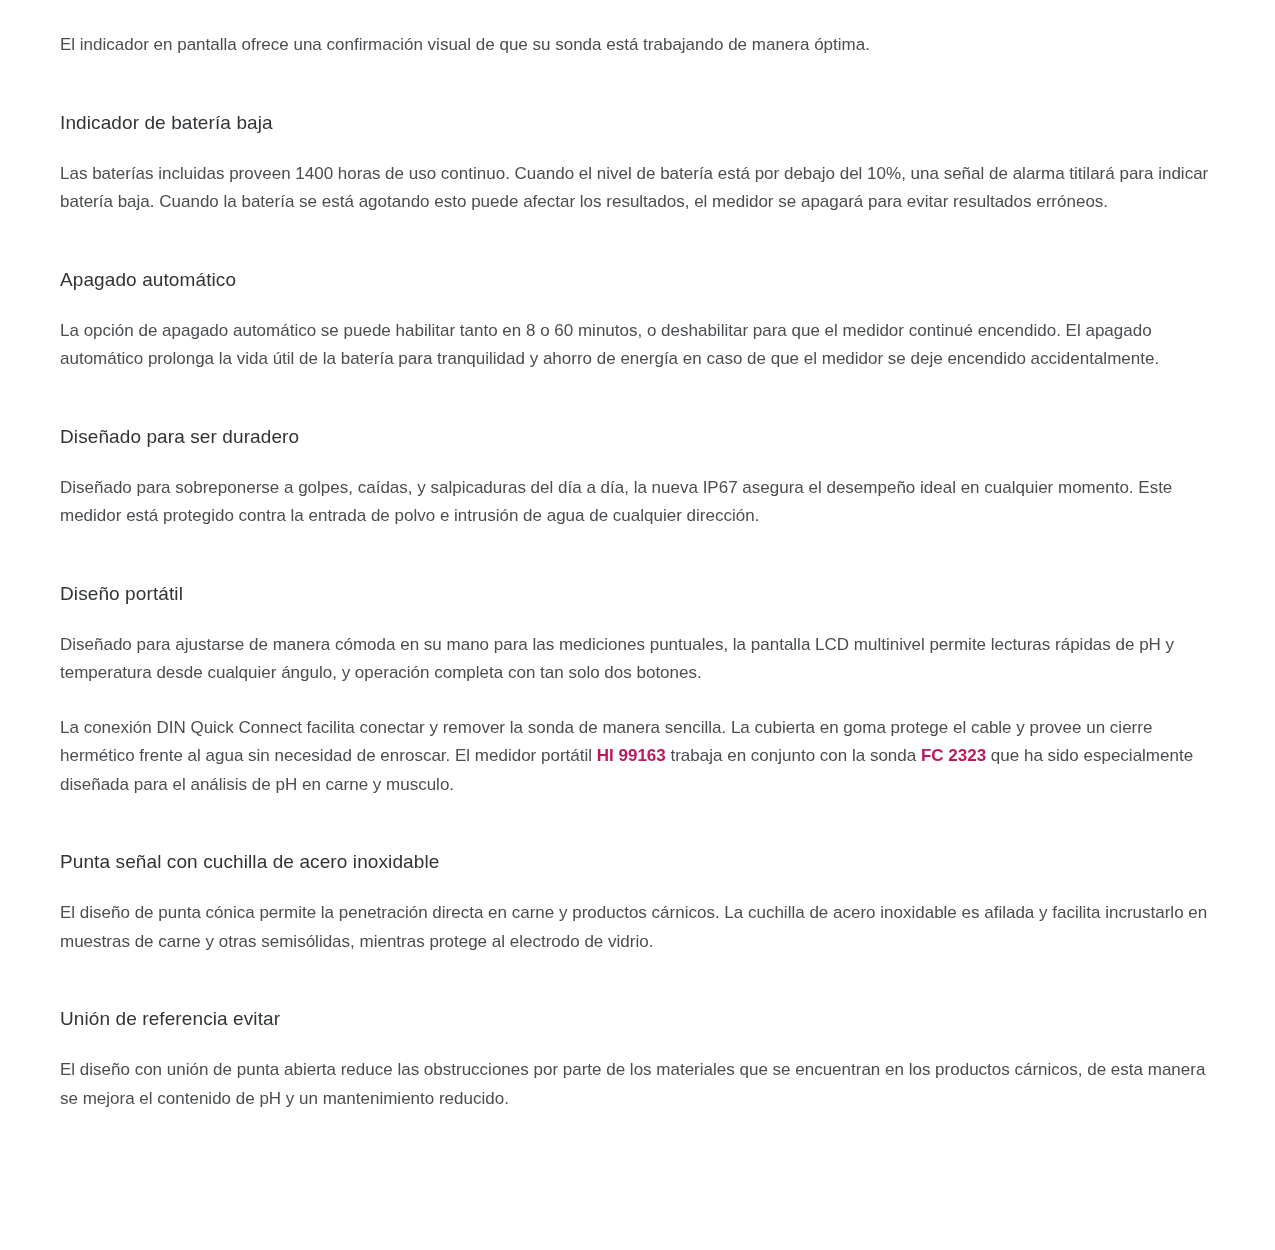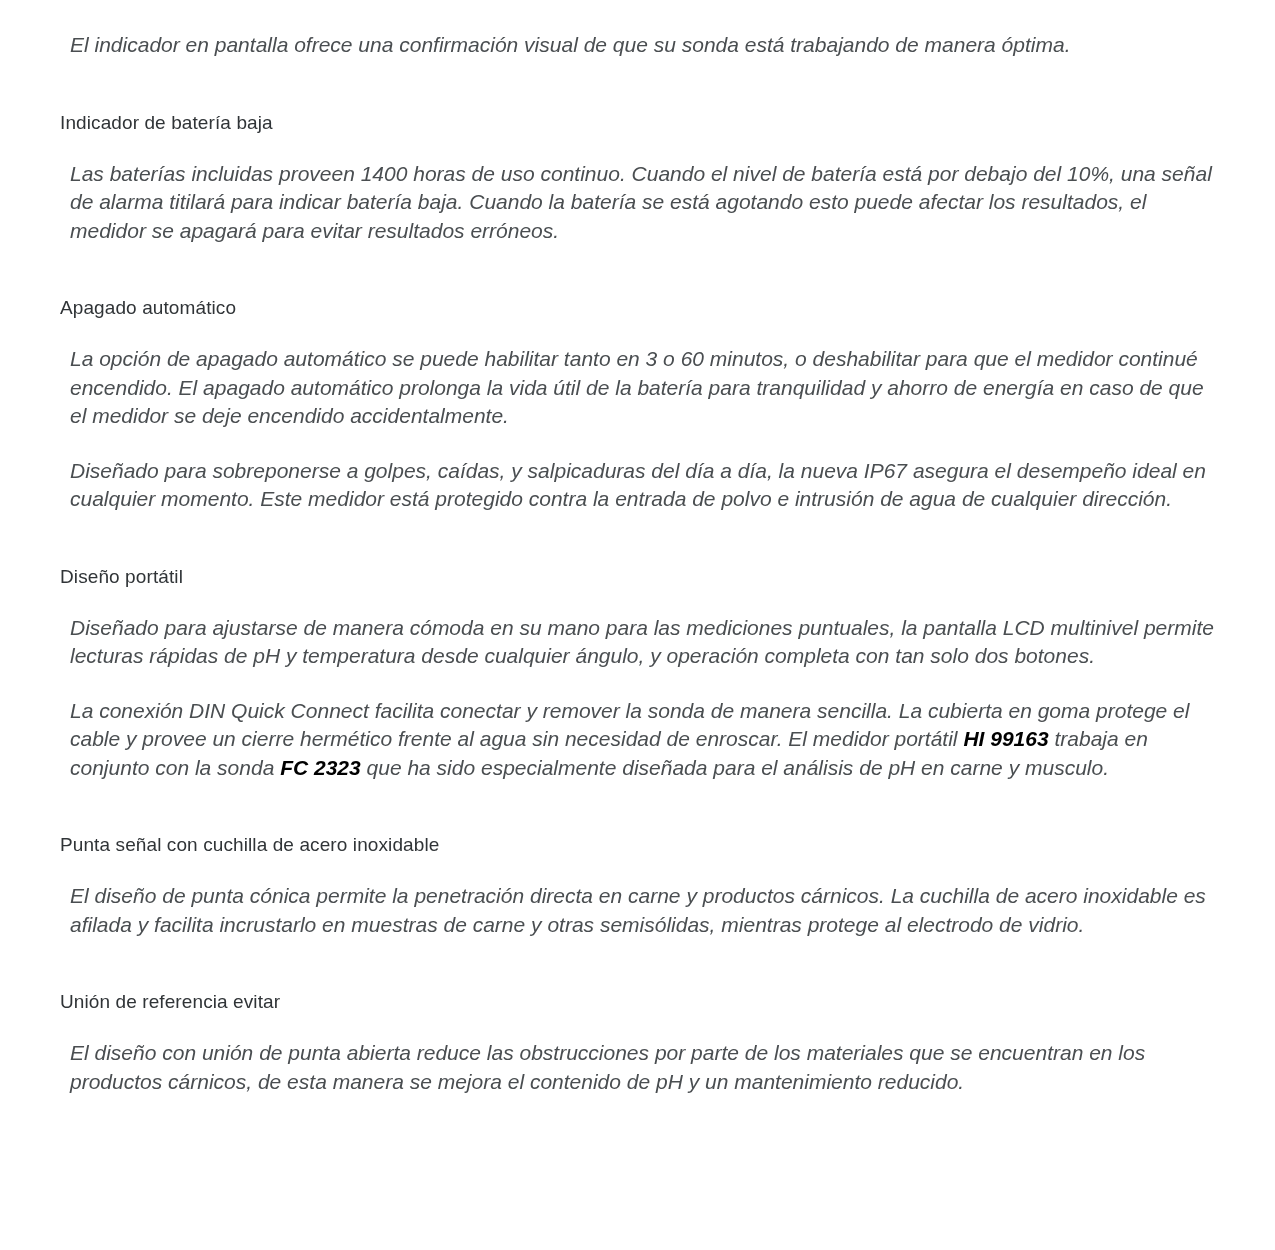--- a/index.html
+++ b/index.html
@@ -12,30 +12,29 @@
     overflow: hidden;
     background: #ffffff;
     font-family: "Liberation Sans", sans-serif;
   }
   .doc {
     box-sizing: border-box;
     width: 1275px;
     padding: 31px 60px 0 60px;
   }
   .doc p.body-par {
-    font-size: 21px;
+    font-size: 17px;
     line-height: 28.5px;
     color: #4a4e51;
-    margin: 0 0 26px 10px;
-    font-style: italic;
+    margin: 0 0 26px 0;
     -webkit-font-smoothing: antialiased;
   }
   .doc p.body-par strong {
     font-weight: 700;
-    color: #000000;
+    color: #be185d;
   }
   .doc h3.sec-head {
     font-size: 19px;
     line-height: 23px;
     font-weight: 400;
     color: #303437;
     margin: 51px 0 26px 0;
     letter-spacing: 0.1px;
   }
 </style>
@@ -46,24 +45,25 @@
 
   <p class="body-par"><span>El indicador en pantalla ofrece una confirmación visual de que su sonda está trabajando de manera óptima.</span></p>
 
   <section>
     <h3 class="sec-head">Indicador de batería baja</h3>
     <p class="body-par"><span>Las baterías incluidas proveen 1400 horas de uso continuo. Cuando el nivel de batería está por debajo del 10%, una señal de alarma titilará para indicar batería baja. Cuando la batería se está agotando esto puede afectar los resultados, el medidor se apagará para evitar resultados erróneos.</span></p>
   </section>
 
   <section>
     <h3 class="sec-head">Apagado automático</h3>
-    <p class="body-par"><span>La opción de apagado automático se puede habilitar tanto en 3 o 60 minutos, o deshabilitar para que el medidor continué encendido. El apagado automático prolonga la vida útil de la batería para tranquilidad y ahorro de energía en caso de que el medidor se deje encendido accidentalmente.</span></p>
+    <p class="body-par"><span>La opción de apagado automático se puede habilitar tanto en 8 o 60 minutos, o deshabilitar para que el medidor continué encendido. El apagado automático prolonga la vida útil de la batería para tranquilidad y ahorro de energía en caso de que el medidor se deje encendido accidentalmente.</span></p>
   </section>
 
   <section>
+    <h3 class="sec-head">Diseñado para ser duradero</h3>
     <p class="body-par"><span>Diseñado para sobreponerse a golpes, caídas, y salpicaduras del día a día, la nueva IP67 asegura el desempeño ideal en cualquier momento. Este medidor está protegido contra la entrada de polvo e intrusión de agua de cualquier dirección.</span></p>
   </section>
 
   <section>
     <h3 class="sec-head">Diseño portátil</h3>
     <p class="body-par"><span>Diseñado para ajustarse de manera cómoda en su mano para las mediciones puntuales, la pantalla LCD multinivel permite lecturas rápidas de pH y temperatura desde cualquier ángulo, y operación completa con tan solo dos botones.</span></p>
   </section>
 
   <section>
     <p class="body-par"><span>La conexión DIN Quick Connect facilita conectar y remover la sonda de manera sencilla. La cubierta en goma protege el cable y provee un cierre hermético frente al agua sin necesidad de enroscar. El medidor portátil </span><strong>HI 99163</strong><span> trabaja en conjunto con la sonda </span><strong>FC 2323</strong><span> que ha sido especialmente diseñada para el análisis de pH en carne y musculo.</span></p>

